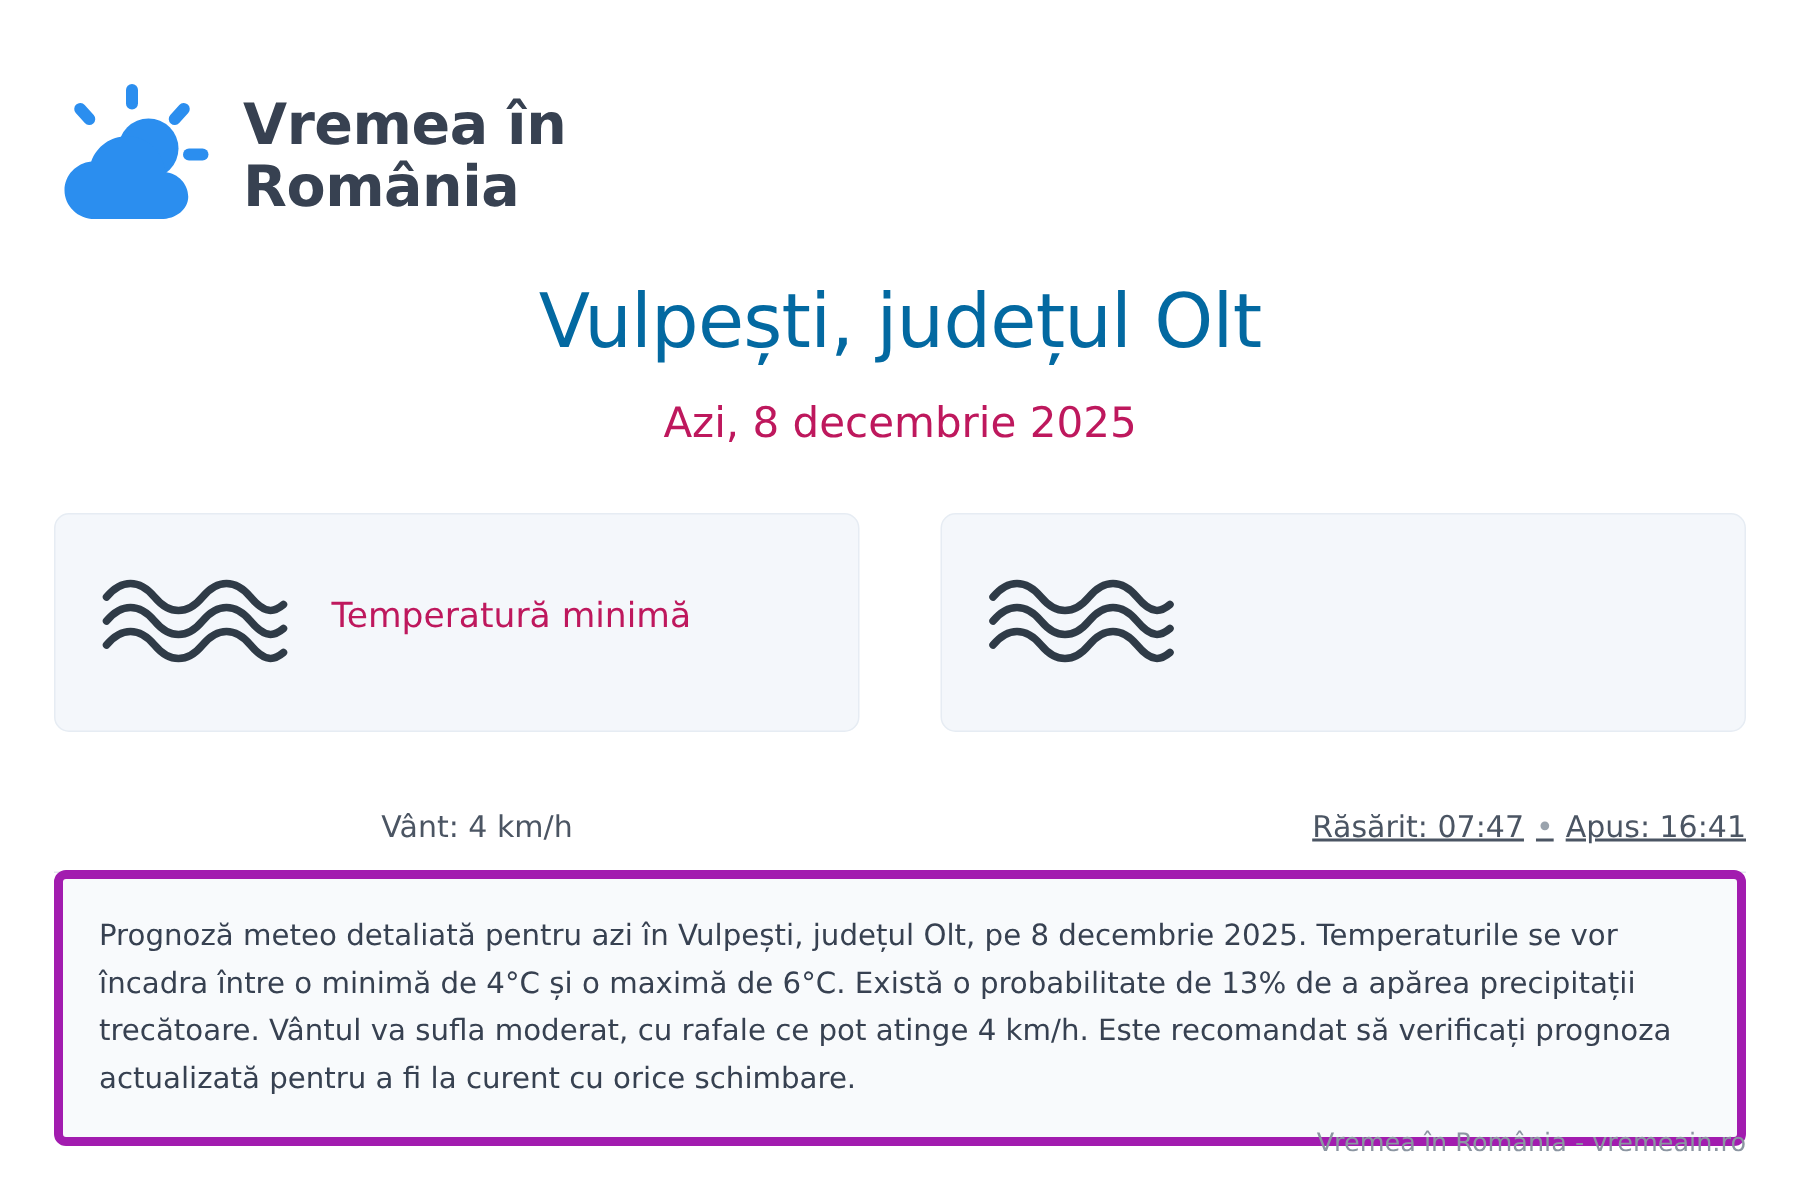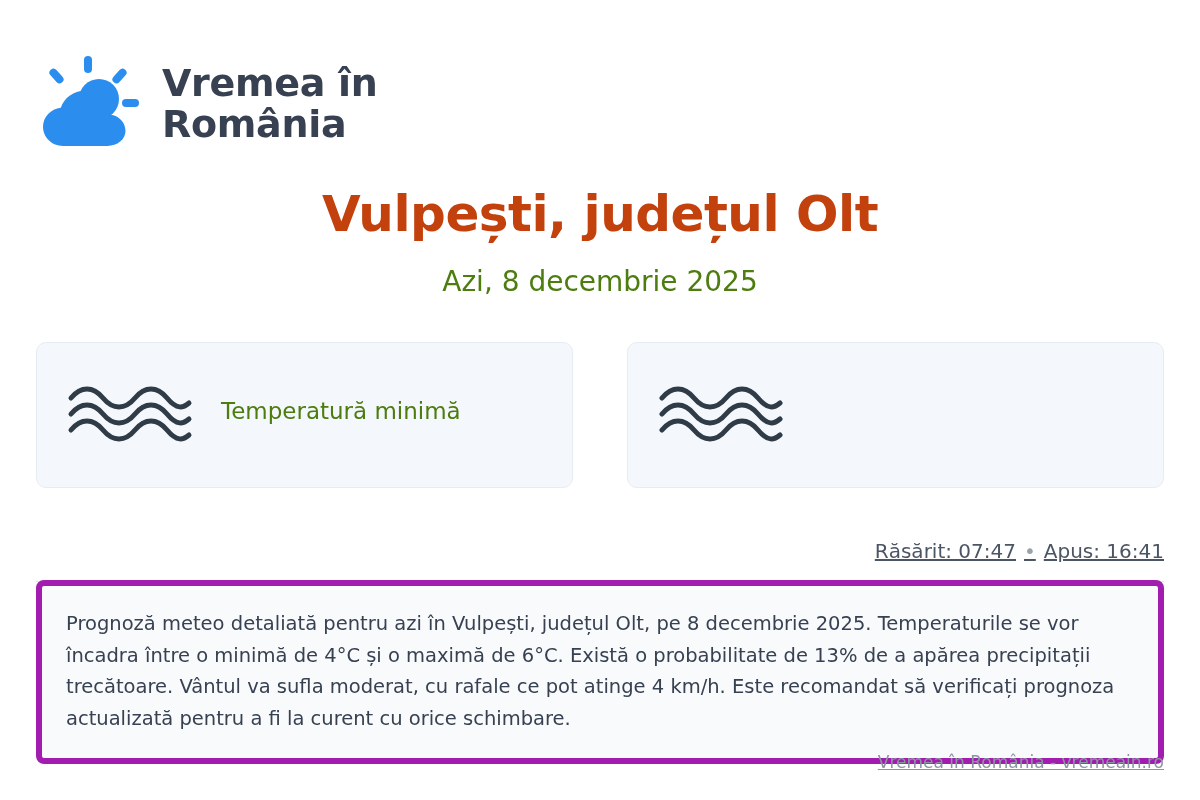--- a/index.html
+++ b/index.html
@@ -23,47 +23,47 @@
     font-size: 38px; line-height: 1.08;
     font-weight: 700; color: #374151;
     letter-spacing: -0.3px;
     white-space: pre-line;
   }
 
   
   .location {
     position: absolute; left: 0; right: 0; top: 185px;
     text-align: center;
-    font-size: 50px; font-weight: 700; color: #c2410c;
+    font-size: 50px; font-weight: 400; color: #0369a1;
     letter-spacing: -0.5px;
   }
   .date {
     position: absolute; left: 0; right: 0; top: 265px;
     text-align: center;
-    font-size: 28px; font-weight: 400; color: #4d7c0f;
+    font-size: 28px; font-weight: 400; color: #be185d;
   }
 
   
   .cards {
     position: absolute; left: 36px; top: 342px;
     width: 1128px; height: 146px;
     display: flex; gap: 54px;
   }
   .card {
     flex: 1 1 0;
     background: #f4f7fb;
     border: 1px solid #e6ecf3;
     border-radius: 10px;
     display: flex; align-items: center;
     padding: 0 28px;
     gap: 26px;
   }
   .card-icon { width: 130px; height: 74px; flex: none; }
   .card-text { display: flex; flex-direction: column; justify-content: center; }
-  .card-label { font-size: 23px; color: #4d7c0f; margin-bottom: 8px; }
+  .card-label { font-size: 23px; color: #be185d; margin-bottom: 8px; }
   .card-value {
     font-size: 62px; font-weight: 700; color: #374151;
     line-height: 1.02; letter-spacing: -1px;
   }
 
   
   .stats {
     position: absolute; left: 36px; top: 520px;
     width: 1128px; height: 62px;
     border-bottom: 1px solid #e3e8ee;
@@ -84,21 +84,21 @@
     border-radius: 8px;
     padding: 22px 24px 24px 24px;
     font-size: 19.5px;
     line-height: 1.62;
     color: #374151;
   }
 
   
   .footer {
     position: absolute; right: 36px; top: 752px;
-    font-size: 17px; color: #8b95a1; text-decoration: underline;
+    font-size: 17px; color: #8b95a1;
   }
 </style>
 </head>
 <body>
 
 <div class="page">
 
   <div class="brand">
     <span class="brand-icon">
       <svg viewBox="0 0 108 104" width="108" height="104" aria-hidden="true">
@@ -144,20 +144,21 @@
             <path d="M6 36c10-12 22-12 32 0s22 12 32 0 22-12 32 0 16 10 22 5"></path>
             <path d="M6 52c10-12 22-12 32 0s22 12 32 0 22-12 32 0 16 10 22 5"></path>
           </g>
         </svg>
       </span>
     </div>
 
   </div>
 
   <div class="stats">
+    <div class="stat-center">Vânt: 4 km/h</div>
     <div class="stat-right">
       <span>Răsărit: 07:47</span><span class="dot-sep">•</span><span>Apus: 16:41</span>
     </div>
   </div>
 
   <div class="description">Prognoză meteo detaliată pentru azi în Vulpești, județul Olt, pe 8 decembrie 2025. Temperaturile se vor încadra între o minimă de 4°C și o maximă de 6°C. Există o probabilitate de 13% de a apărea precipitații trecătoare. Vântul va sufla moderat, cu rafale ce pot atinge 4 km/h. Este recomandat să verificați prognoza actualizată pentru a fi la curent cu orice schimbare.</div>
 
   <div class="footer">Vremea în România - vremeain.ro</div>
 
 </div>

